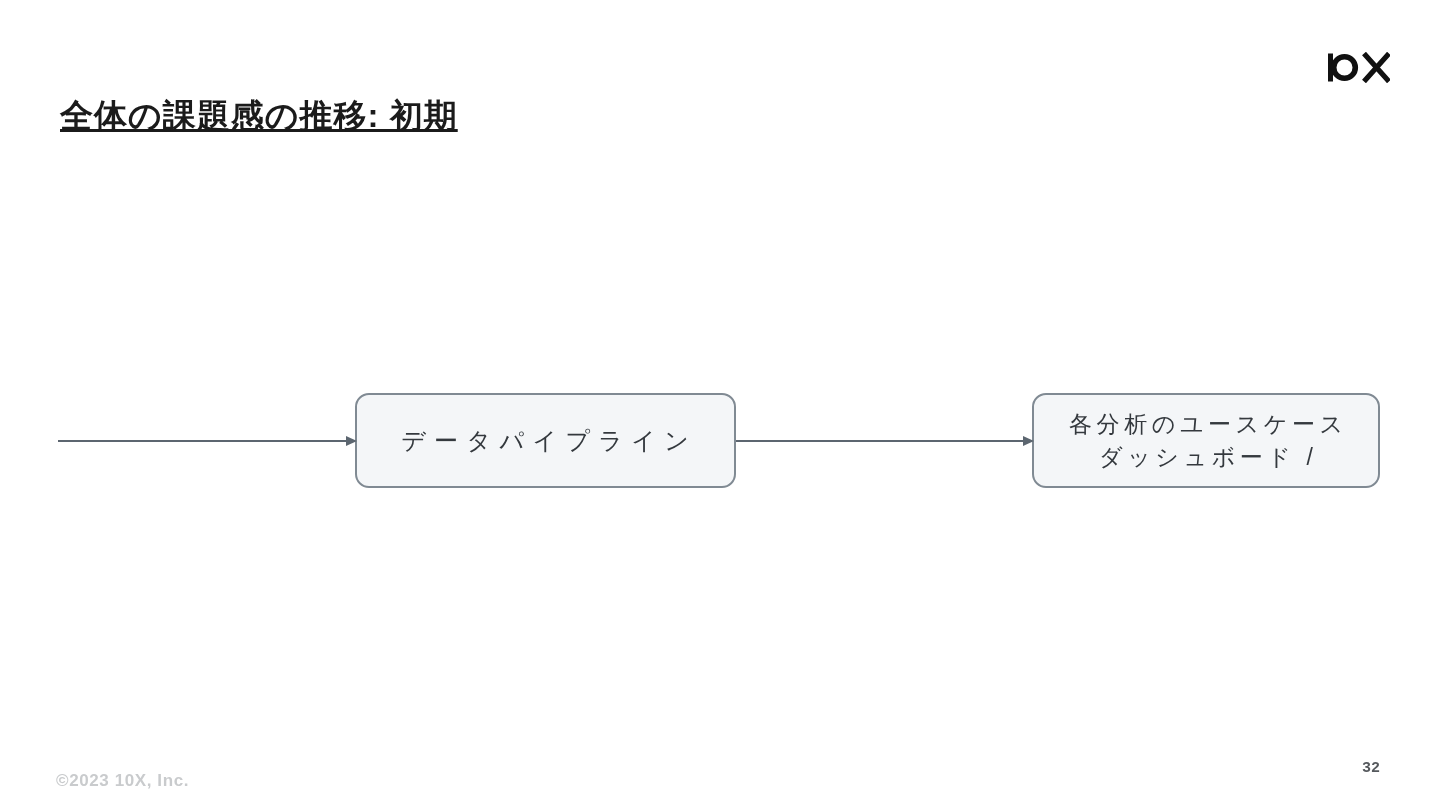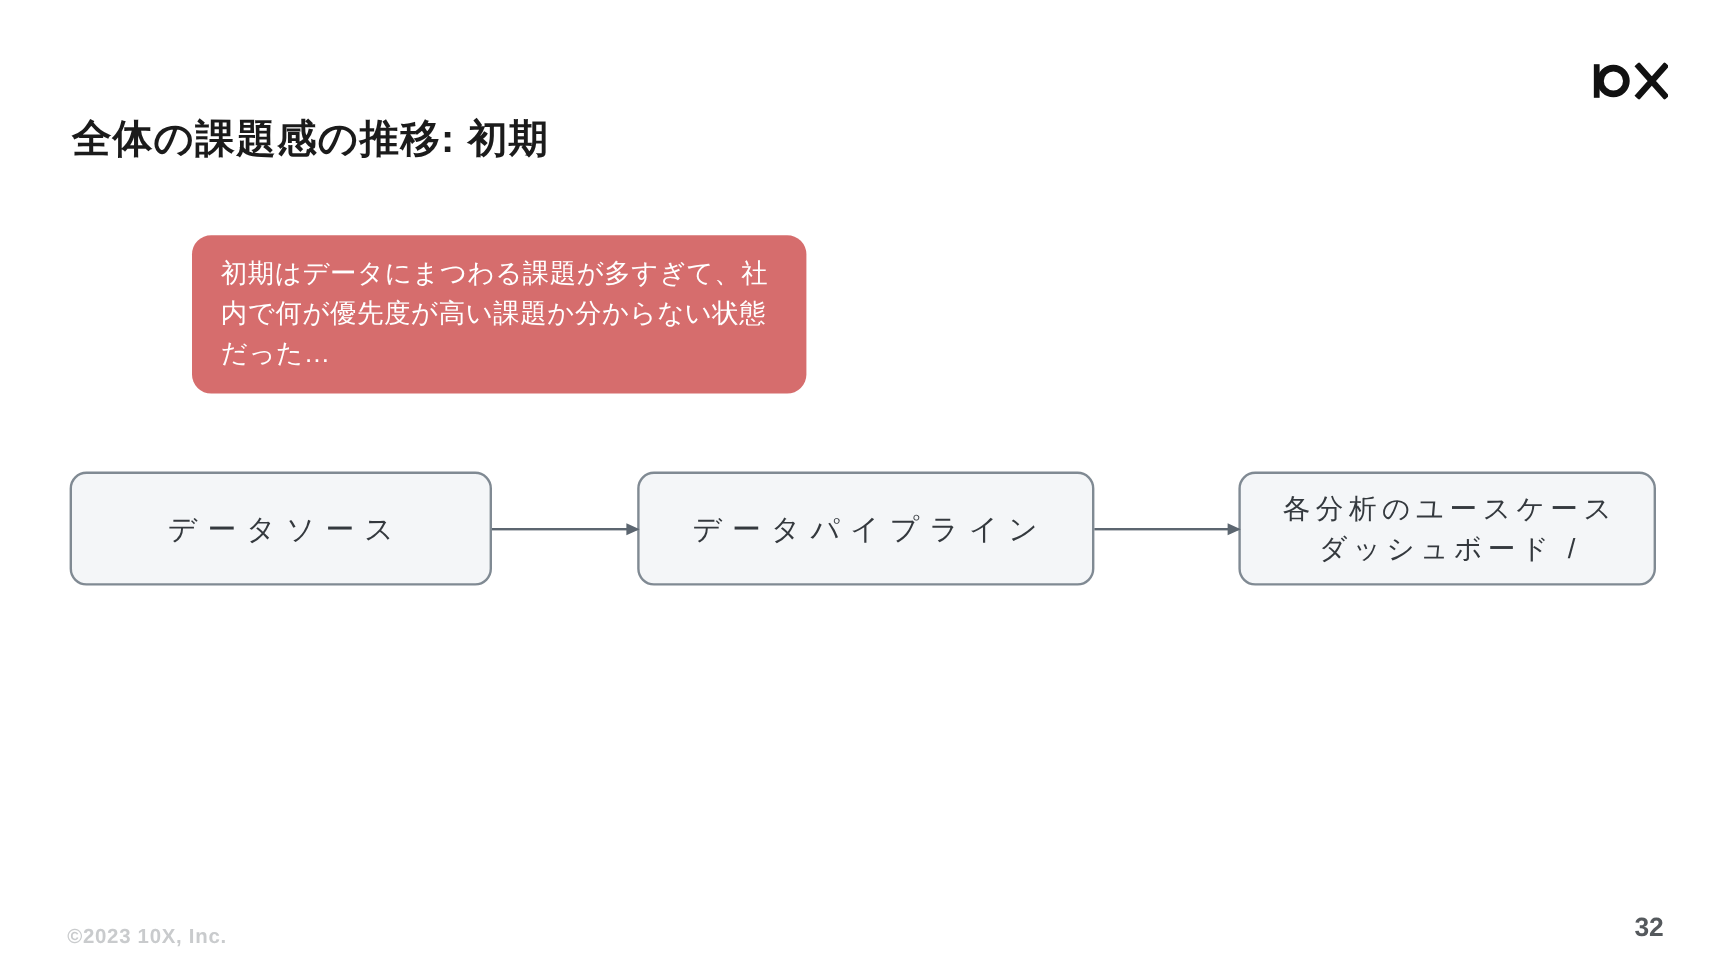--- a/index.html
+++ b/index.html
@@ -24,20 +24,21 @@
   
   .title {
     position: absolute;
     left: 60px;
     top: 94px;
     margin: 0;
     font-size: 33px;
     font-weight: 800;
     letter-spacing: 1px;
     color: #1b1b1b;
+    text-decoration: underline;
   }
 
   
   .callout {
     position: absolute;
     left: 160px;
     top: 196px;
     width: 512px;
     height: 132px;
     box-sizing: border-box;
@@ -115,46 +116,41 @@
     top: 771px;
     font-size: 17px;
     letter-spacing: 0.6px;
     color: #C9CBCD;
     font-weight: 700;
   }
   .page-number {
     position: absolute;
     left: 1362px;
     top: 760px;
-    font-size: 22px;
+    font-size: 15px;
     color: #55595D;
     font-weight: 600;
+    font-family: Liberation Mono, monospace;
   }
 </style>
 </head>
 <body>
 
 <div class="slide">
 
   <svg class="logo" viewBox="0 0 62 31" aria-hidden="true">
     <rect x="0" y="1.5" width="5" height="28" fill="#111111"></rect>
     <circle cx="16.5" cy="15.5" r="10.8" fill="none" stroke="#111111" stroke-width="5.6"></circle>
     <path d="M36 1.5 L61 29.5 M61 1.5 L36 29.5" stroke="#111111" stroke-width="5.2" fill="none"></path>
   </svg>
 
   <h1 class="title">全体の課題感の推移: 初期</h1>
 
-  <div class="callout">
-    <p>初期はデータにまつわる課題が多すぎて、社内で何が優先度が高い課題か分からない状態だった…</p>
-  </div>
 
   <div class="flow">
-    <div class="node node-1">
-      <span>データソース</span>
-    </div>
     <div class="arrow"></div>
     <div class="node node-2">
       <span>データパイプライン</span>
     </div>
     <div class="arrow"></div>
     <div class="node node-3">
       <span>各分析のユースケース</span>
       <span>ダッシュボード /</span>
     </div>
   </div>

